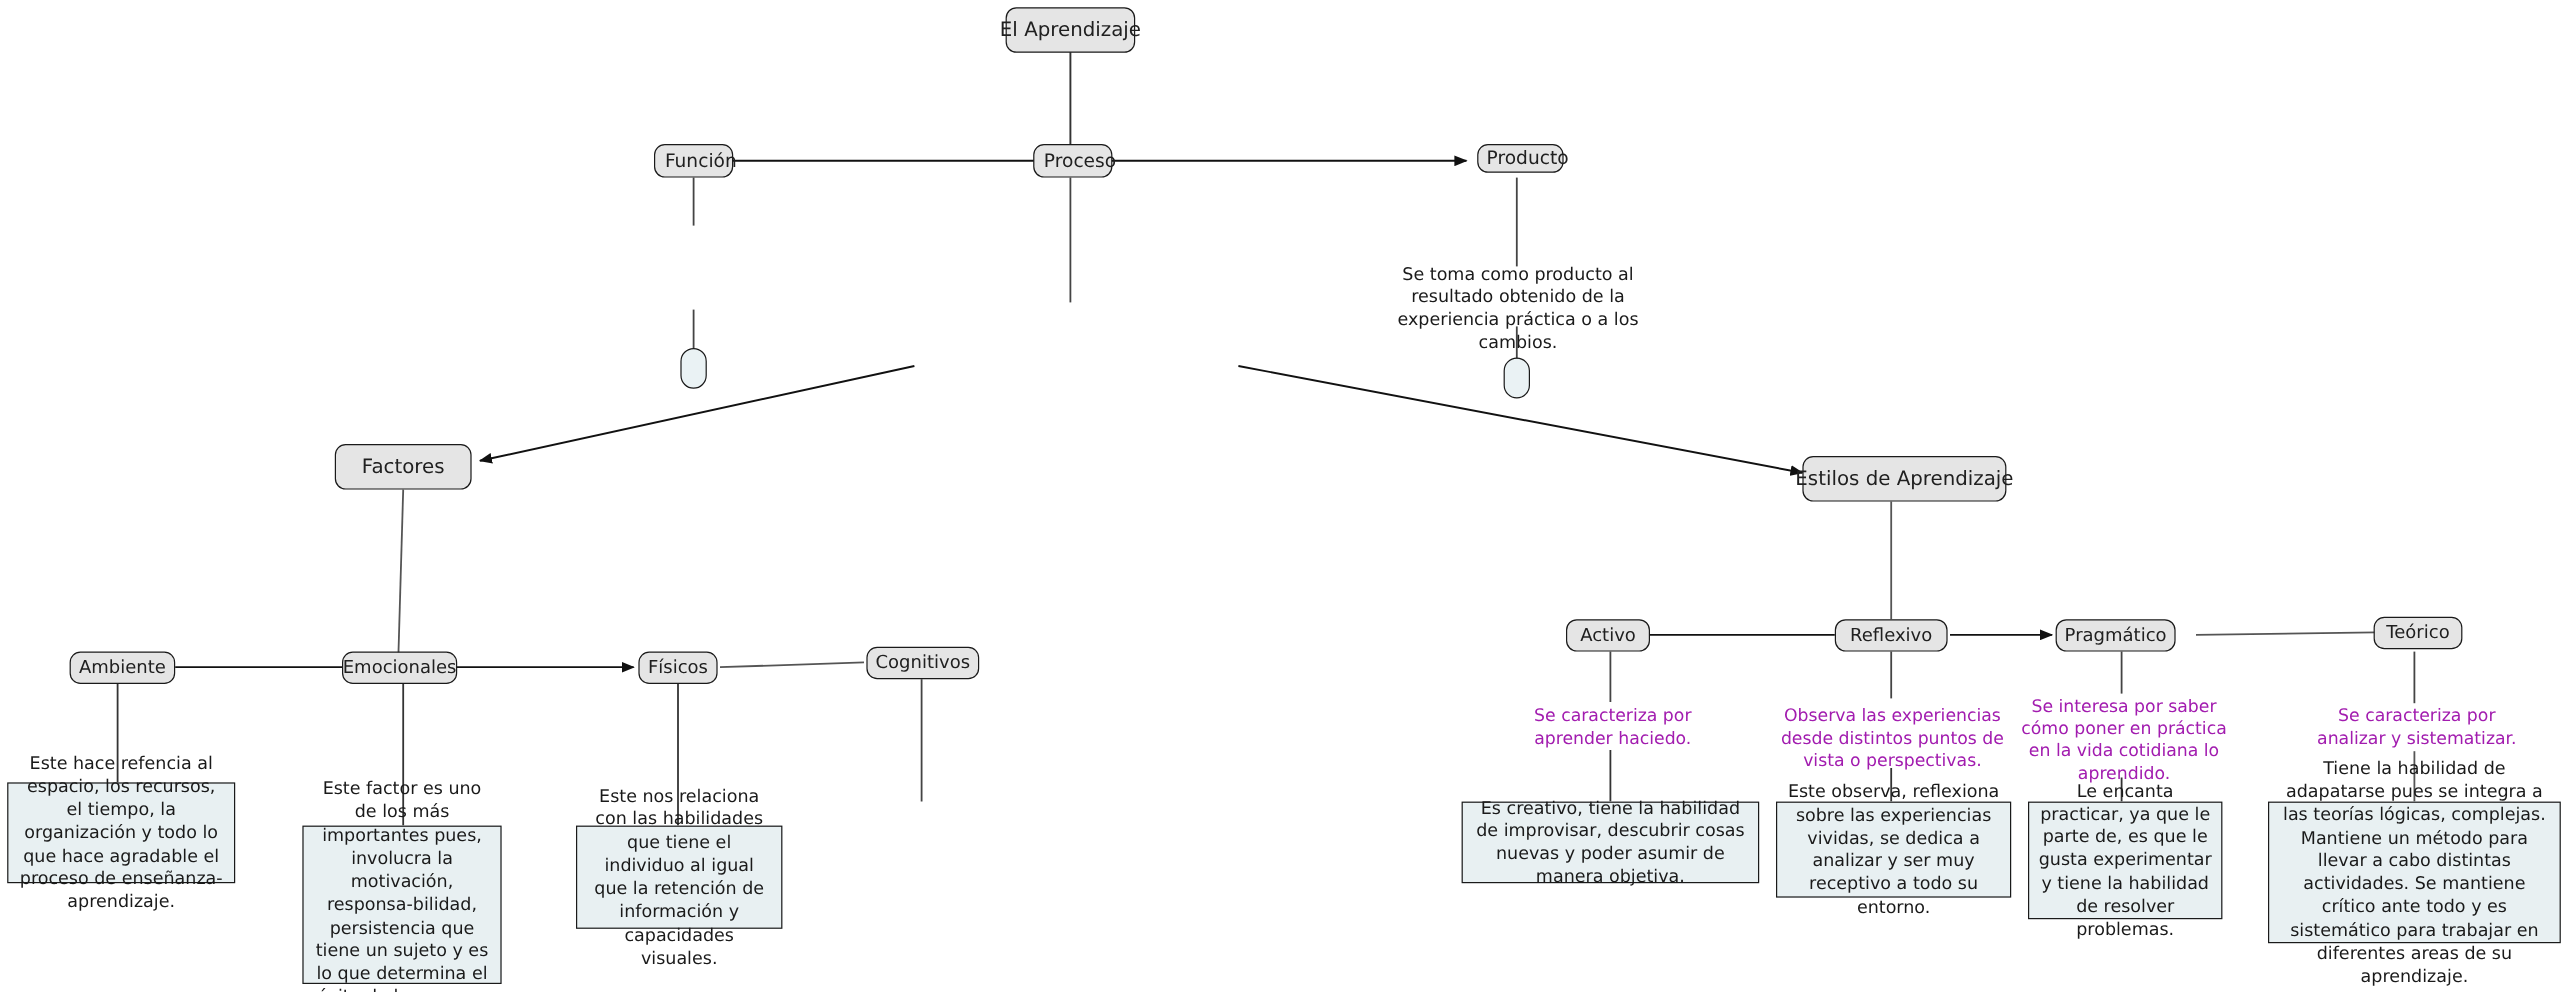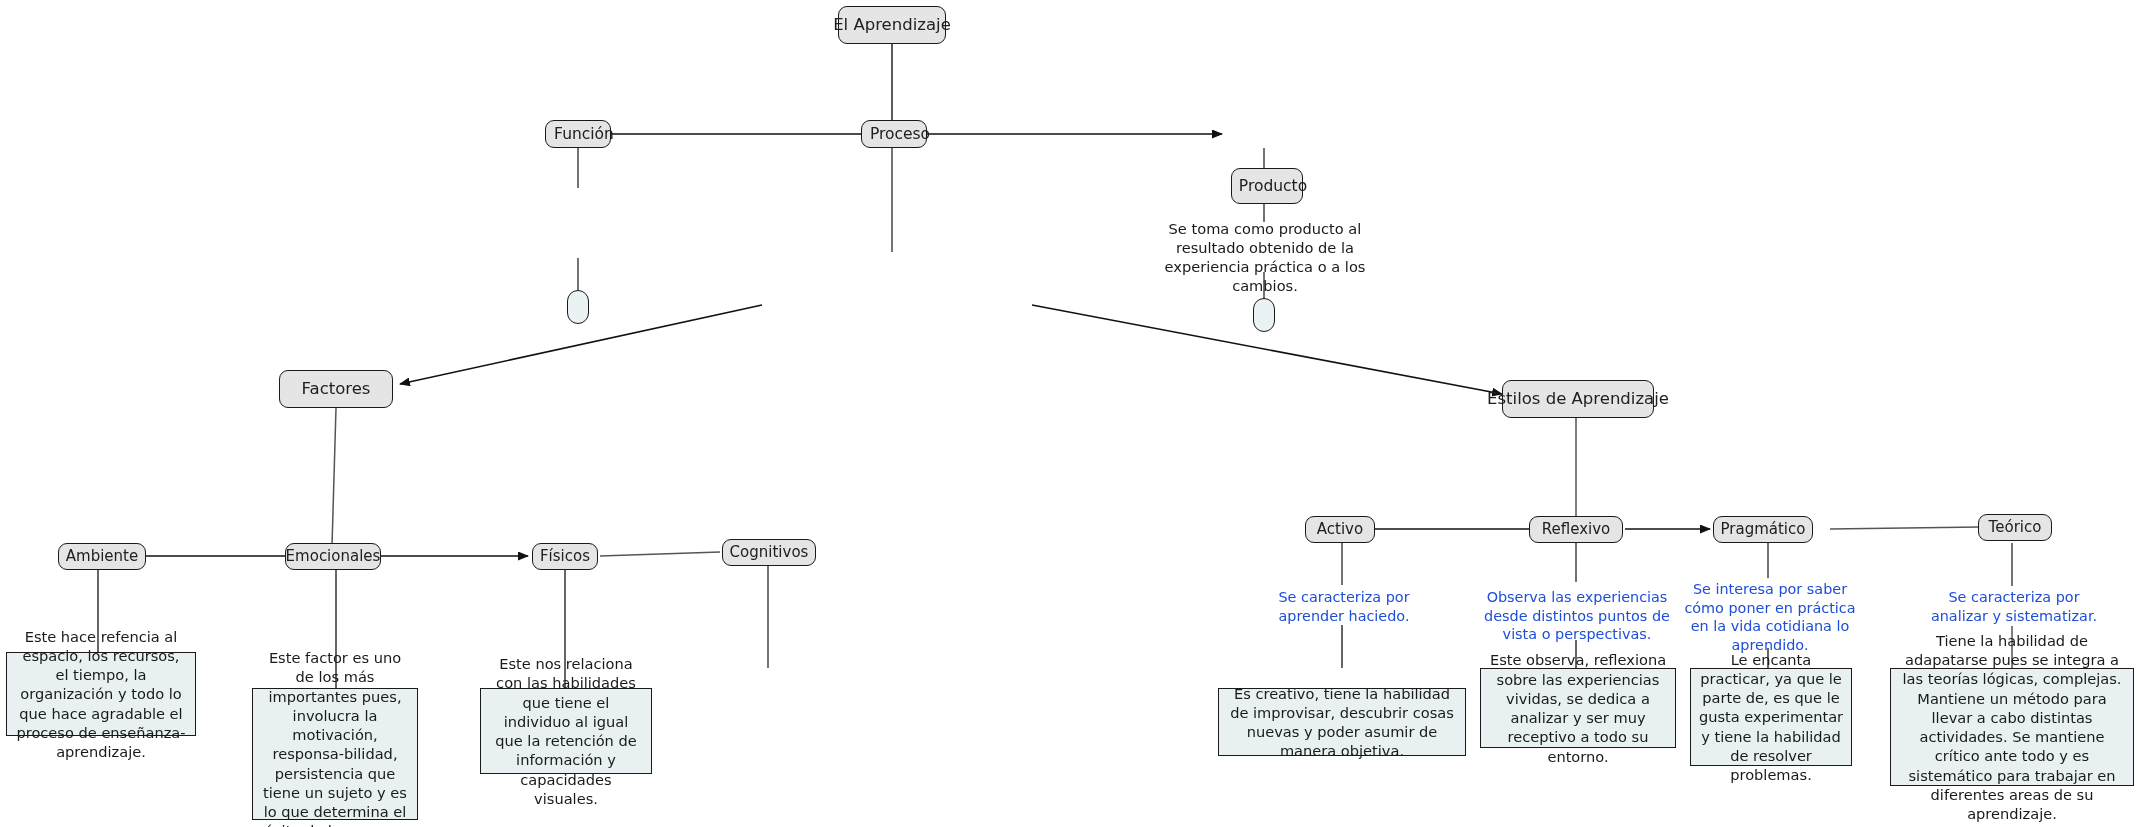--- a/index.html
+++ b/index.html
@@ -54,21 +54,21 @@
   }
   .note {
     position: absolute;
     box-sizing: border-box;
     text-align: center;
     color: #1a1a1a;
     font-size: 14.6px;
     line-height: 1.30;
     z-index: 2;
   }
-  .note.blue { color: #1d4ed8; font-size: 14.4px; }
+  .note.blue { color: #a21caf; font-size: 14.4px; }
   .tbox {
     position: absolute;
     box-sizing: border-box;
     background: #e8f0f2;
     border: 1.3px solid #1a1a1a;
     border-radius: 0;
     color: #1a1a1a;
     font-size: 14.6px;
     line-height: 1.32;
     text-align: center;
@@ -138,25 +138,25 @@
     <path d="M2012,543 L2012,586" stroke="#444" stroke-width="1.5" fill="none"></path>
     <path d="M2012,626 L2012,668" stroke="#555" stroke-width="1.5" fill="none"></path>
   </svg>
 
   <div class="node node-lg" style="left:838px; top:6px; width:108px; height:38px;">El Aprendizaje</div>
 
   <div class="node node-md" style="left:545px; top:120px; width:66px; height:28px;">Función</div>
 
   <div class="node node-md" style="left:861px; top:120px; width:66px; height:28px;">Proceso</div>
 
-  <div class="node node-md" style="left:1231px; top:120px; width:72px; height:36px;margin-top:48px;">Producto</div>
+  <div class="node node-md" style="left:1231px; top:120px; width:72px; height:24px;">Producto</div>
 
   <div class="node node-lg" style="left:279px; top:370px; width:114px; height:38px;">Factores</div>
 
-  <div class="node node-lg" style="left:1502px; top:380px; width:152px; height:38px;">Estilos de Aprendizaje</div>
+  <div class="node node-lg" style="left:1502px; top:380px; width:170px; height:38px;">Estilos de Aprendizaje</div>
 
   <div class="node node-sm" style="left:58px; top:543px; width:88px; height:27px;">Ambiente</div>
 
   <div class="node node-sm" style="left:285px; top:543px; width:96px; height:27px;">Emocionales</div>
 
   <div class="node node-sm" style="left:532px; top:543px; width:66px; height:27px;">Físicos</div>
 
   <div class="node node-sm" style="left:722px; top:539px; width:94px; height:27px;">Cognitivos</div>
 
   <div class="node node-sm" style="left:1305px; top:516px; width:70px; height:27px;">Activo</div>
@@ -182,21 +182,21 @@
 
   <div class="note blue" style="left:1930px; top:588px; width:168px;">Se caracteriza por analizar y sistematizar.</div>
 
   <div class="tbox" style="left:6px; top:652px; width:190px; height:84px;">Este hace refencia al espacio, los recursos, el tiempo, la organización y todo lo que hace agradable el proceso de enseñanza-aprendizaje.</div>
 
   <div class="tbox" style="left:252px; top:688px; width:166px; height:132px;">Este factor es uno de los más importantes pues, involucra la motivación, responsa-bilidad, persistencia que tiene un sujeto y es lo que determina el éxito de los nuevos aprendizajes.</div>
 
   <div class="tbox" style="left:480px; top:688px; width:172px; height:86px;">Este nos relaciona con las habilidades que tiene el individuo al igual que la retención de información y capacidades visuales.</div>
 
 
-  <div class="tbox" style="left:1218px; top:668px; width:248px; height:68px;margin-top:20px;">Es creativo, tiene la habilidad de improvisar, descubrir cosas nuevas y poder asumir de manera objetiva.</div>
+  <div class="tbox" style="left:1218px; top:668px; width:248px; height:68px;">Es creativo, tiene la habilidad de improvisar, descubrir cosas nuevas y poder asumir de manera objetiva.</div>
 
   <div class="tbox" style="left:1480px; top:668px; width:196px; height:80px;">Este observa, reflexiona sobre las experiencias vividas, se dedica a analizar y ser muy receptivo a todo su entorno.</div>
 
   <div class="tbox" style="left:1690px; top:668px; width:162px; height:98px;">Le encanta practicar, ya que le parte de, es que le gusta experimentar y tiene la habilidad de resolver problemas.</div>
 
   <div class="tbox" style="left:1890px; top:668px; width:244px; height:118px;">Tiene la habilidad de adapatarse pues se integra a las teorías lógicas, complejas. Mantiene un método para llevar a cabo distintas actividades. Se mantiene crítico ante todo y es sistemático para trabajar en diferentes areas de su aprendizaje.</div>
 
 </div>
 
 </body></html>

